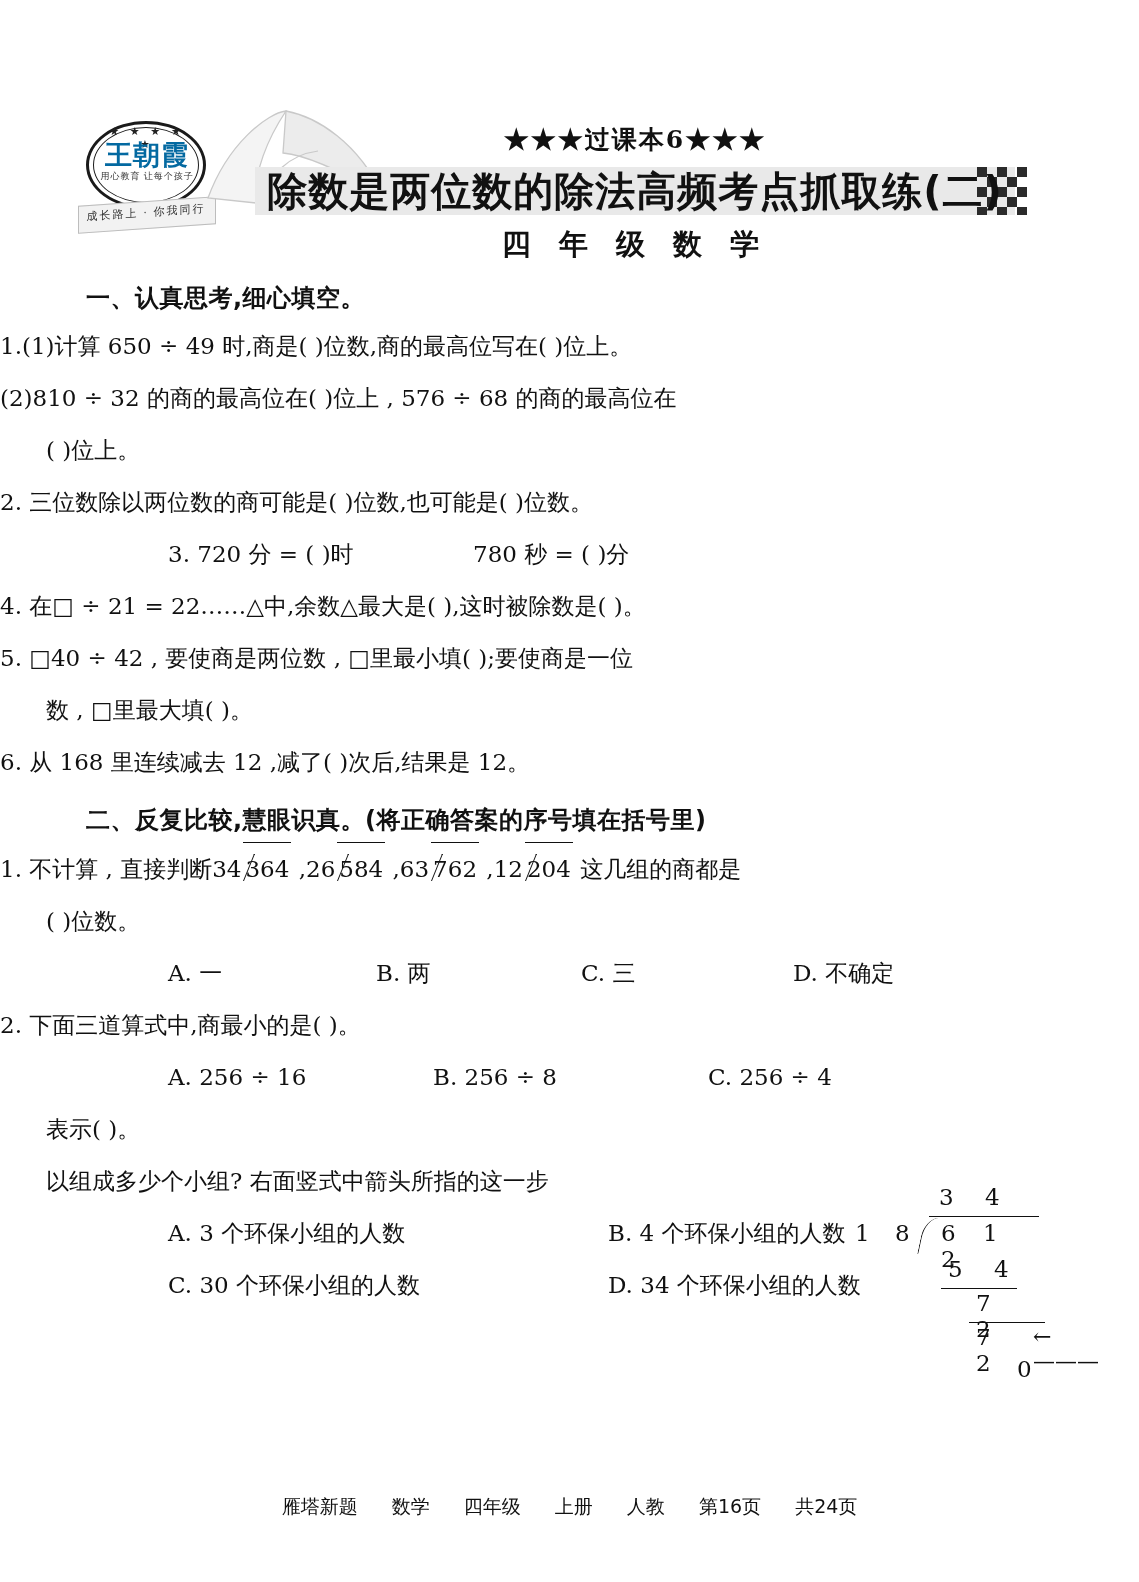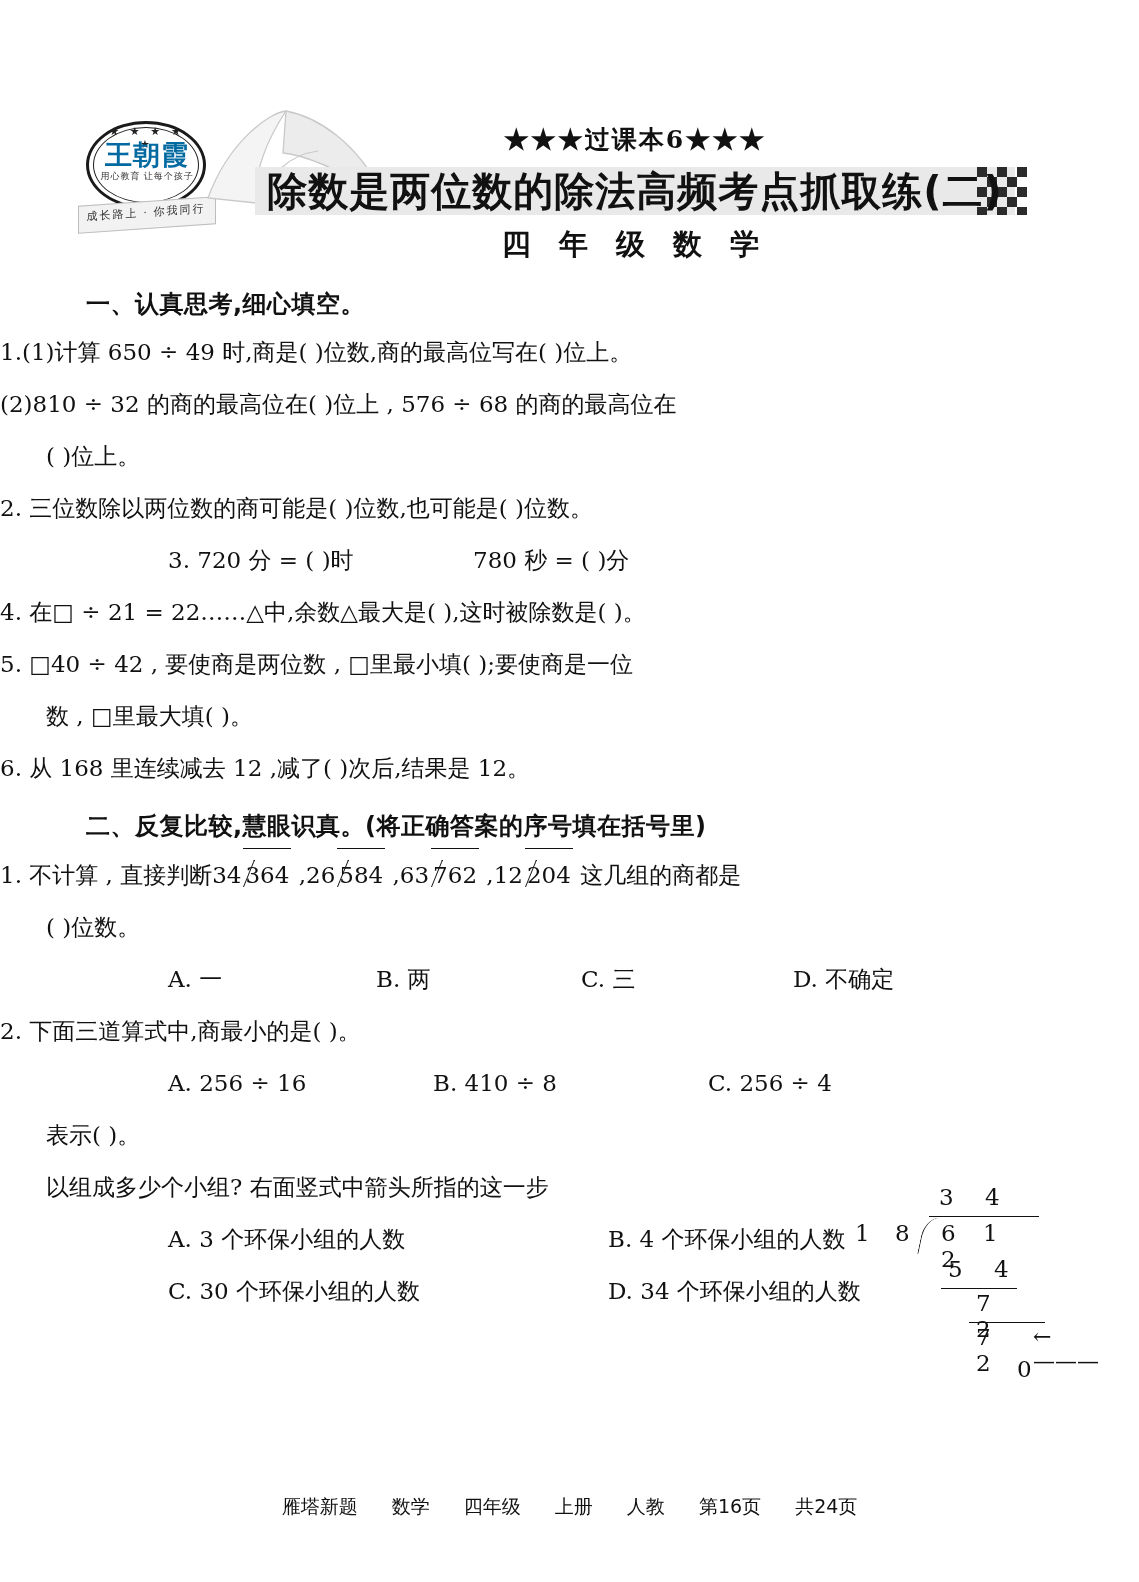--- a/index.html
+++ b/index.html
@@ -144,21 +144,21 @@
   }
   .checker {
     position: absolute;
     right: 112px; top: 72px;
     width: 50px; height: 48px;
   }
 
   
   .content {
     position: absolute;
-    left: 0; top: 288px;
+    left: 0; top: 282px;
     width: 1139px;
   }
   .sec-title {
     font-size: 24px;
     font-weight: bold;
     font-family: "DejaVu Sans", sans-serif;
     margin: 0 0 6px 86px;
     letter-spacing: 0.5px;
   }
   .q {
@@ -370,21 +370,21 @@
     <div class="opts">
       <span class="sp-1">A. 一</span>
       <span class="sp-2">B. 两</span>
       <span class="sp-3">C. 三</span>
       <span>D. 不确定</span>
     </div>
 
     <div class="q">2. 下面三道算式中,商最小的是(        )。</div>
     <div class="opts opts2">
       <span class="sp-1">A. 256 ÷ 16</span>
-      <span class="sp-2">B. 410 ÷ 8</span>
+      <span class="sp-2">B. 256 ÷ 8</span>
       <span>C. 256 ÷ 4</span>
     </div>
 
     <div class="q">
         <span class="cont">表示(        )。</span>
       </div>
     <div class="q" style="margin-right:290px;">
         <span class="cont">以组成多少个小组? 右面竖式中箭头所指的这一步</span>
       </div>
 

